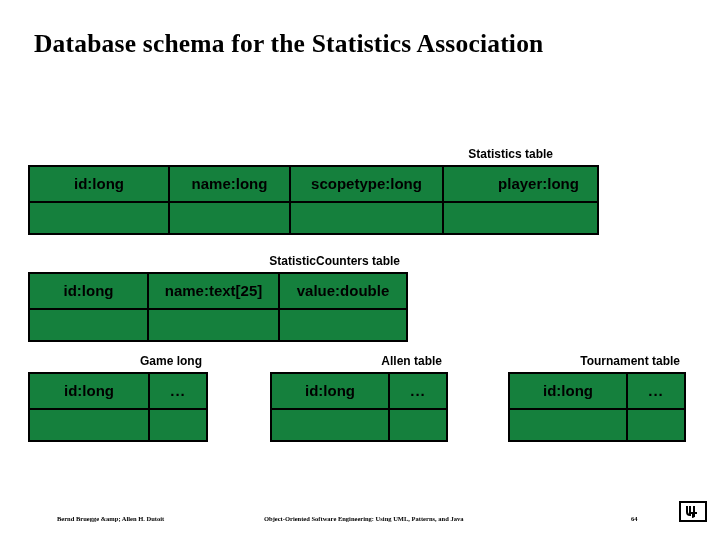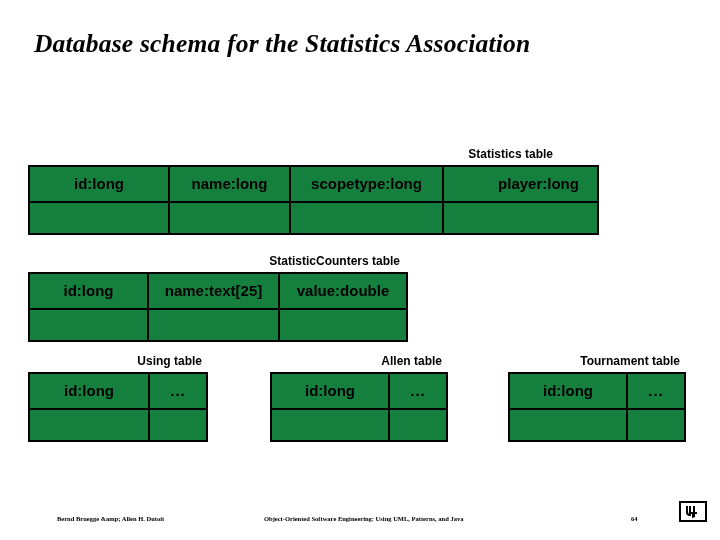--- a/index.html
+++ b/index.html
@@ -17,21 +17,20 @@
     color: #000000;
   }
 
   
   #slide-title {
     position: absolute;
     left: 34px;
     top: 29px;
     width: 660px;
     font-family: "Liberation Serif", serif;
-    font-style: italic;
     font-weight: 700;
     font-size: 25.5px;
     line-height: 30px;
     letter-spacing: 0.2px;
     color: #000000;
     white-space: nowrap;
   }
 
   
   .table-block {
@@ -140,21 +139,21 @@
       <tr class="empty-row">
         <td></td>
         <td></td>
         <td></td>
       </tr>
     </tbody>
       </table>
   </div>
 
   <div class="table-block" style="left:28px; top:353px;">
-    <div class="table-caption" style="width:174px;">Using table</div>
+    <div class="table-caption" style="width:174px;">Game long</div>
     <table class="schema">
       <tbody>
           <tr class="header-row">
         <td style="width:118px;">id:long</td>
         <td style="width:56px;" class="ellipsis-cell">...</td>
       </tr>
       <tr class="empty-row">
         <td></td>
         <td></td>
       </tr>

